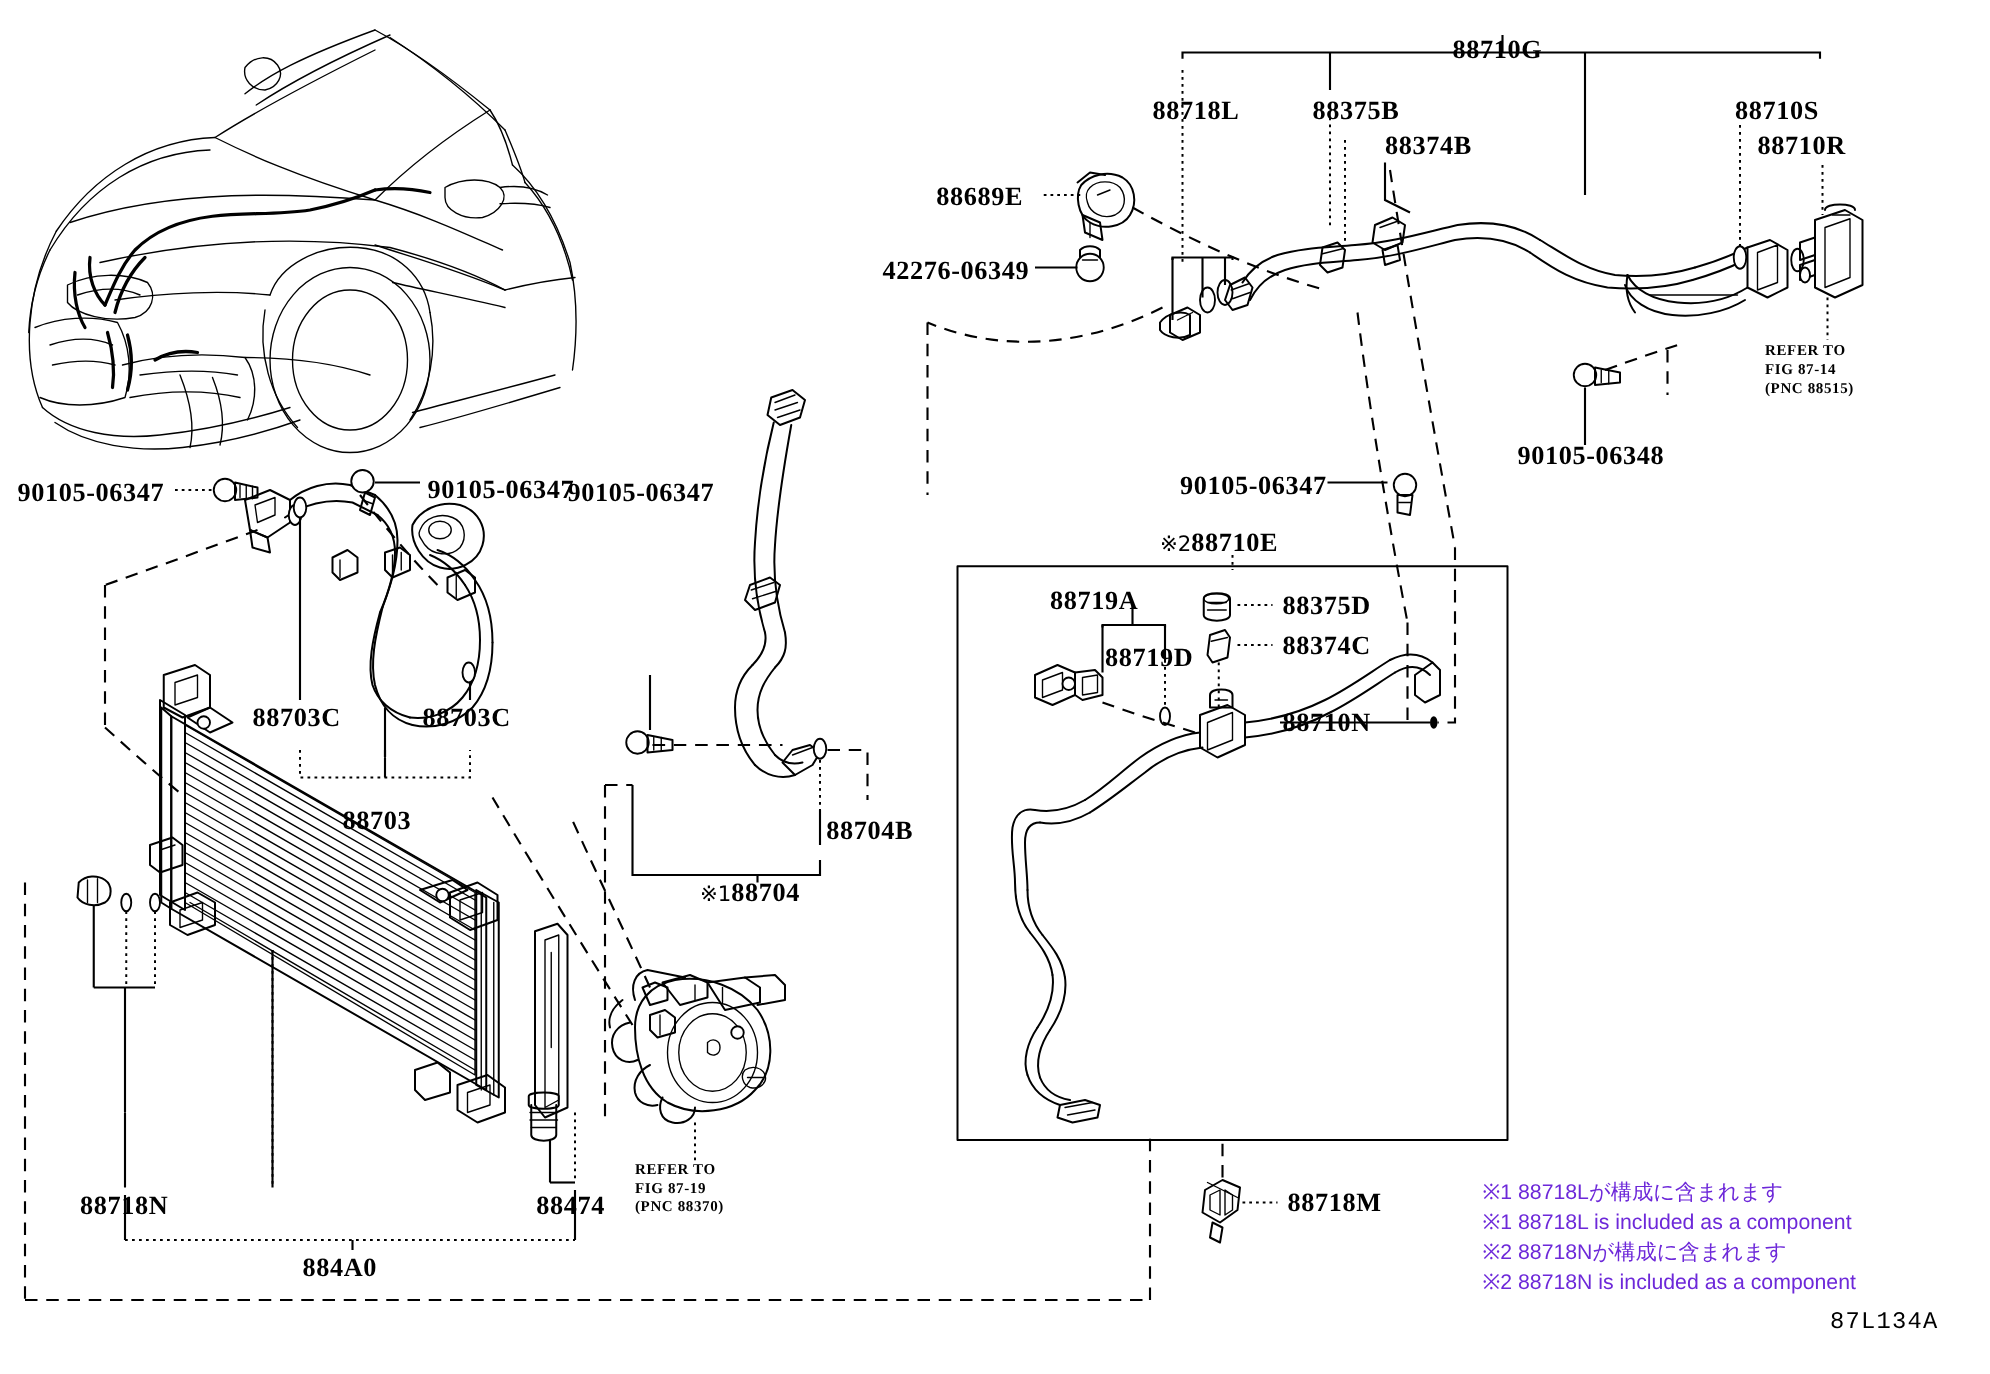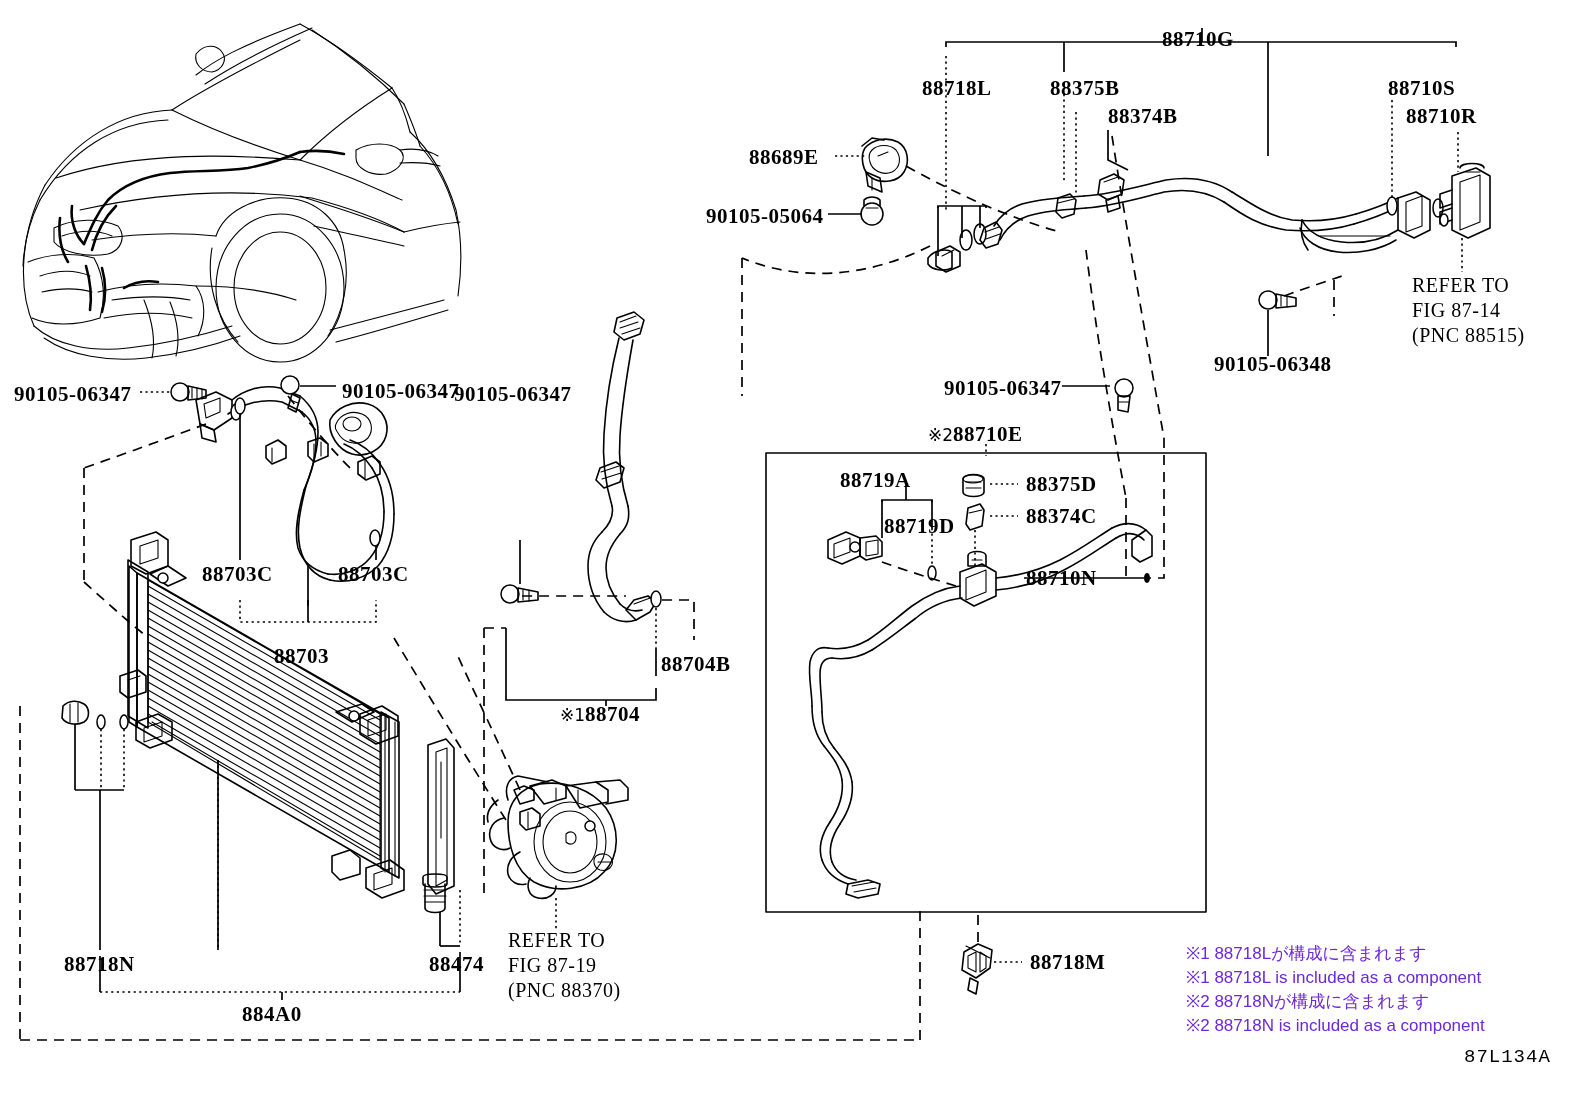--- a/index.html
+++ b/index.html
@@ -6,21 +6,21 @@
   #page{position:relative;width:1592px;height:1099px;background:#fff;
         font-family:"Liberation Serif",serif;color:#000;overflow:hidden;}
   svg#art{position:absolute;left:0;top:0;width:1592px;height:1099px;}
   .lbl{position:absolute;white-space:nowrap;font-family:"Liberation Serif",serif;
        font-weight:700;font-size:21px;letter-spacing:.5px;color:#000;line-height:1.18;}
   .note{position:absolute;white-space:nowrap;font-family:"Liberation Sans",sans-serif;
         font-size:17px;color:#6d28d9;line-height:1.45;}
   .figcode{position:absolute;font-family:"Liberation Mono",monospace;font-size:19px;
            letter-spacing:1px;color:#000;}
   .refer{position:absolute;white-space:pre;font-family:"Liberation Serif",serif;
-         font-weight:400;font-size:20px;line-height:1.25;letter-spacing:.5px;}
+         font-weight:700;font-size:12px;line-height:1.25;letter-spacing:.5px;}
   .mk{font-family:"DejaVu Sans",sans-serif;font-weight:400;font-size:17px;}
 </style>
 </head>
 <body>
 
 <div id="page">
 
 <svg id="art" viewBox="0 0 1592 1099">
   <defs>
     <style>
@@ -548,21 +548,21 @@
 </svg>
 
 <div class="lbl" style="left:1162px;top:27px;">88710G</div>
 <div class="lbl" style="left:922px;top:76px;">88718L</div>
 <div class="lbl" style="left:1050px;top:76px;">88375B</div>
 <div class="lbl" style="left:1108px;top:104px;">88374B</div>
 <div class="lbl" style="left:1359px;top:76px;margin-left:29px;">88710S</div>
 <div class="lbl" style="left:1406px;top:104px;">88710R</div>
 
 <div class="lbl" style="left:749px;top:145px;">88689E</div>
-<div class="lbl" style="left:706px;top:204px;">90105-05064</div>
+<div class="lbl" style="left:706px;top:204px;">42276-06349</div>
 <div class="lbl" style="left:1214px;top:352px;">90105-06348</div>
 
 <div class="refer" style="left:1412px;top:273px;">REFER TO
 FIG 87-14
 (PNC 88515)</div>
 
 <div class="lbl" style="left:14px;top:382px;">90105-06347</div>
 <div class="lbl" style="left:342px;top:379px;">90105-06347</div>
 <div class="lbl" style="left:454px;top:382px;">90105-06347</div>
 <div class="lbl" style="left:944px;top:376px;">90105-06347</div>

